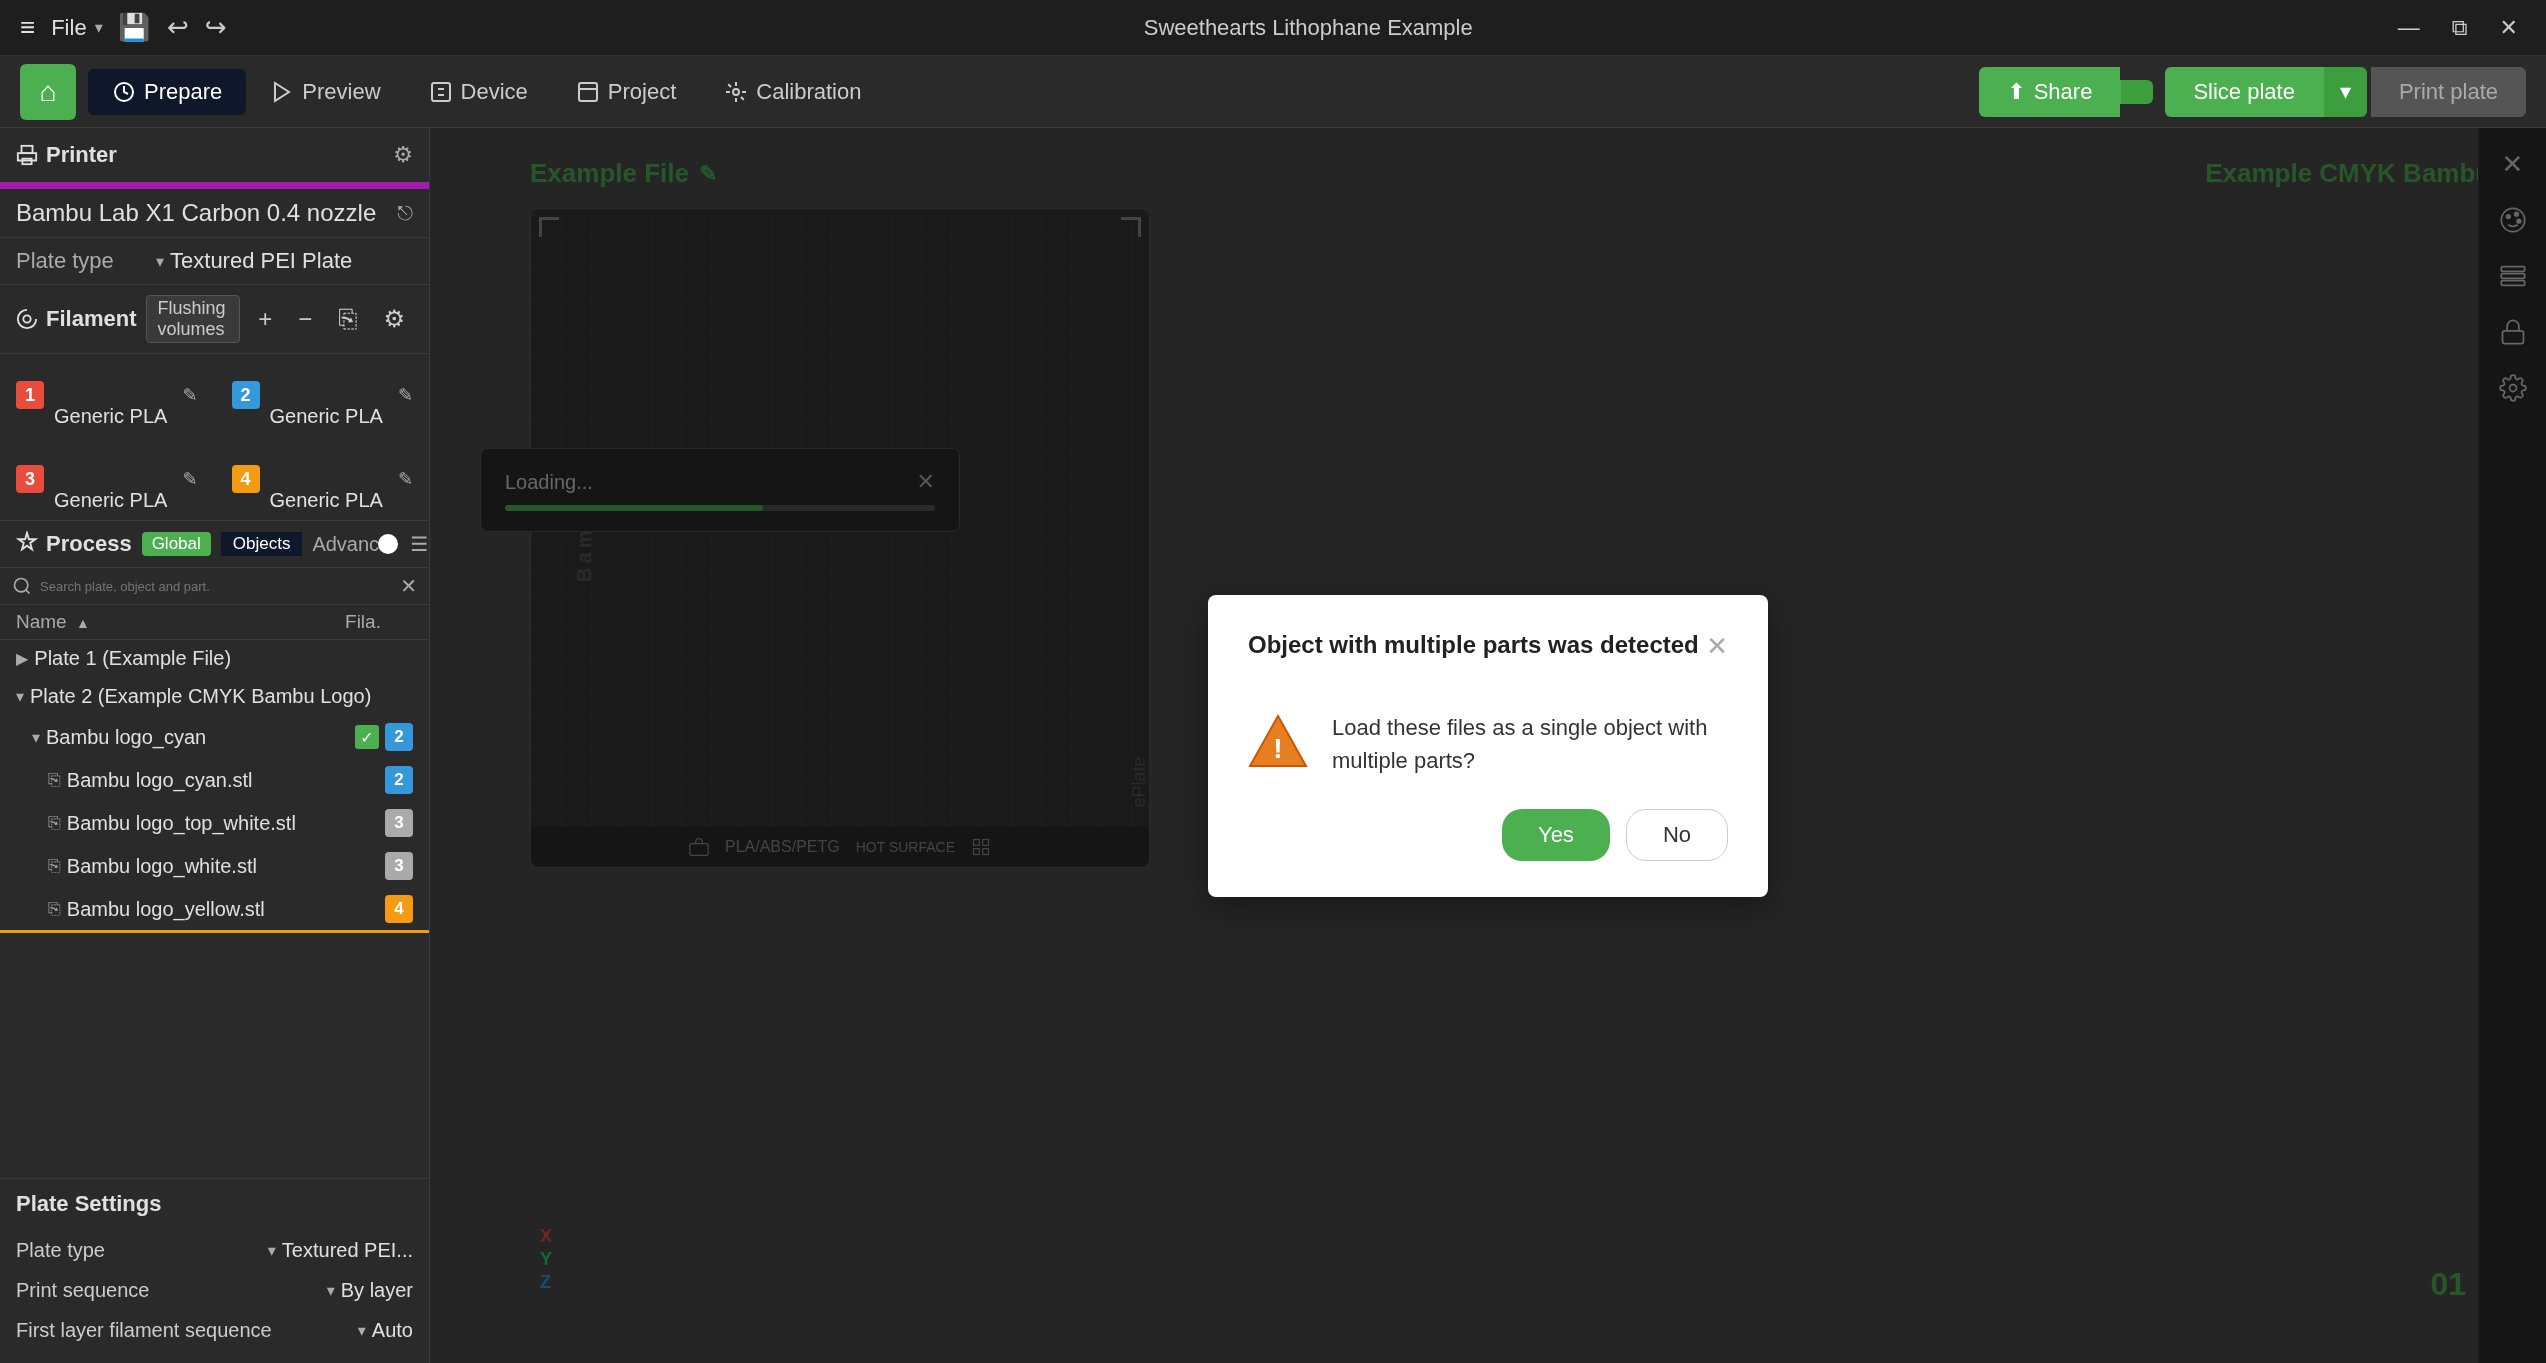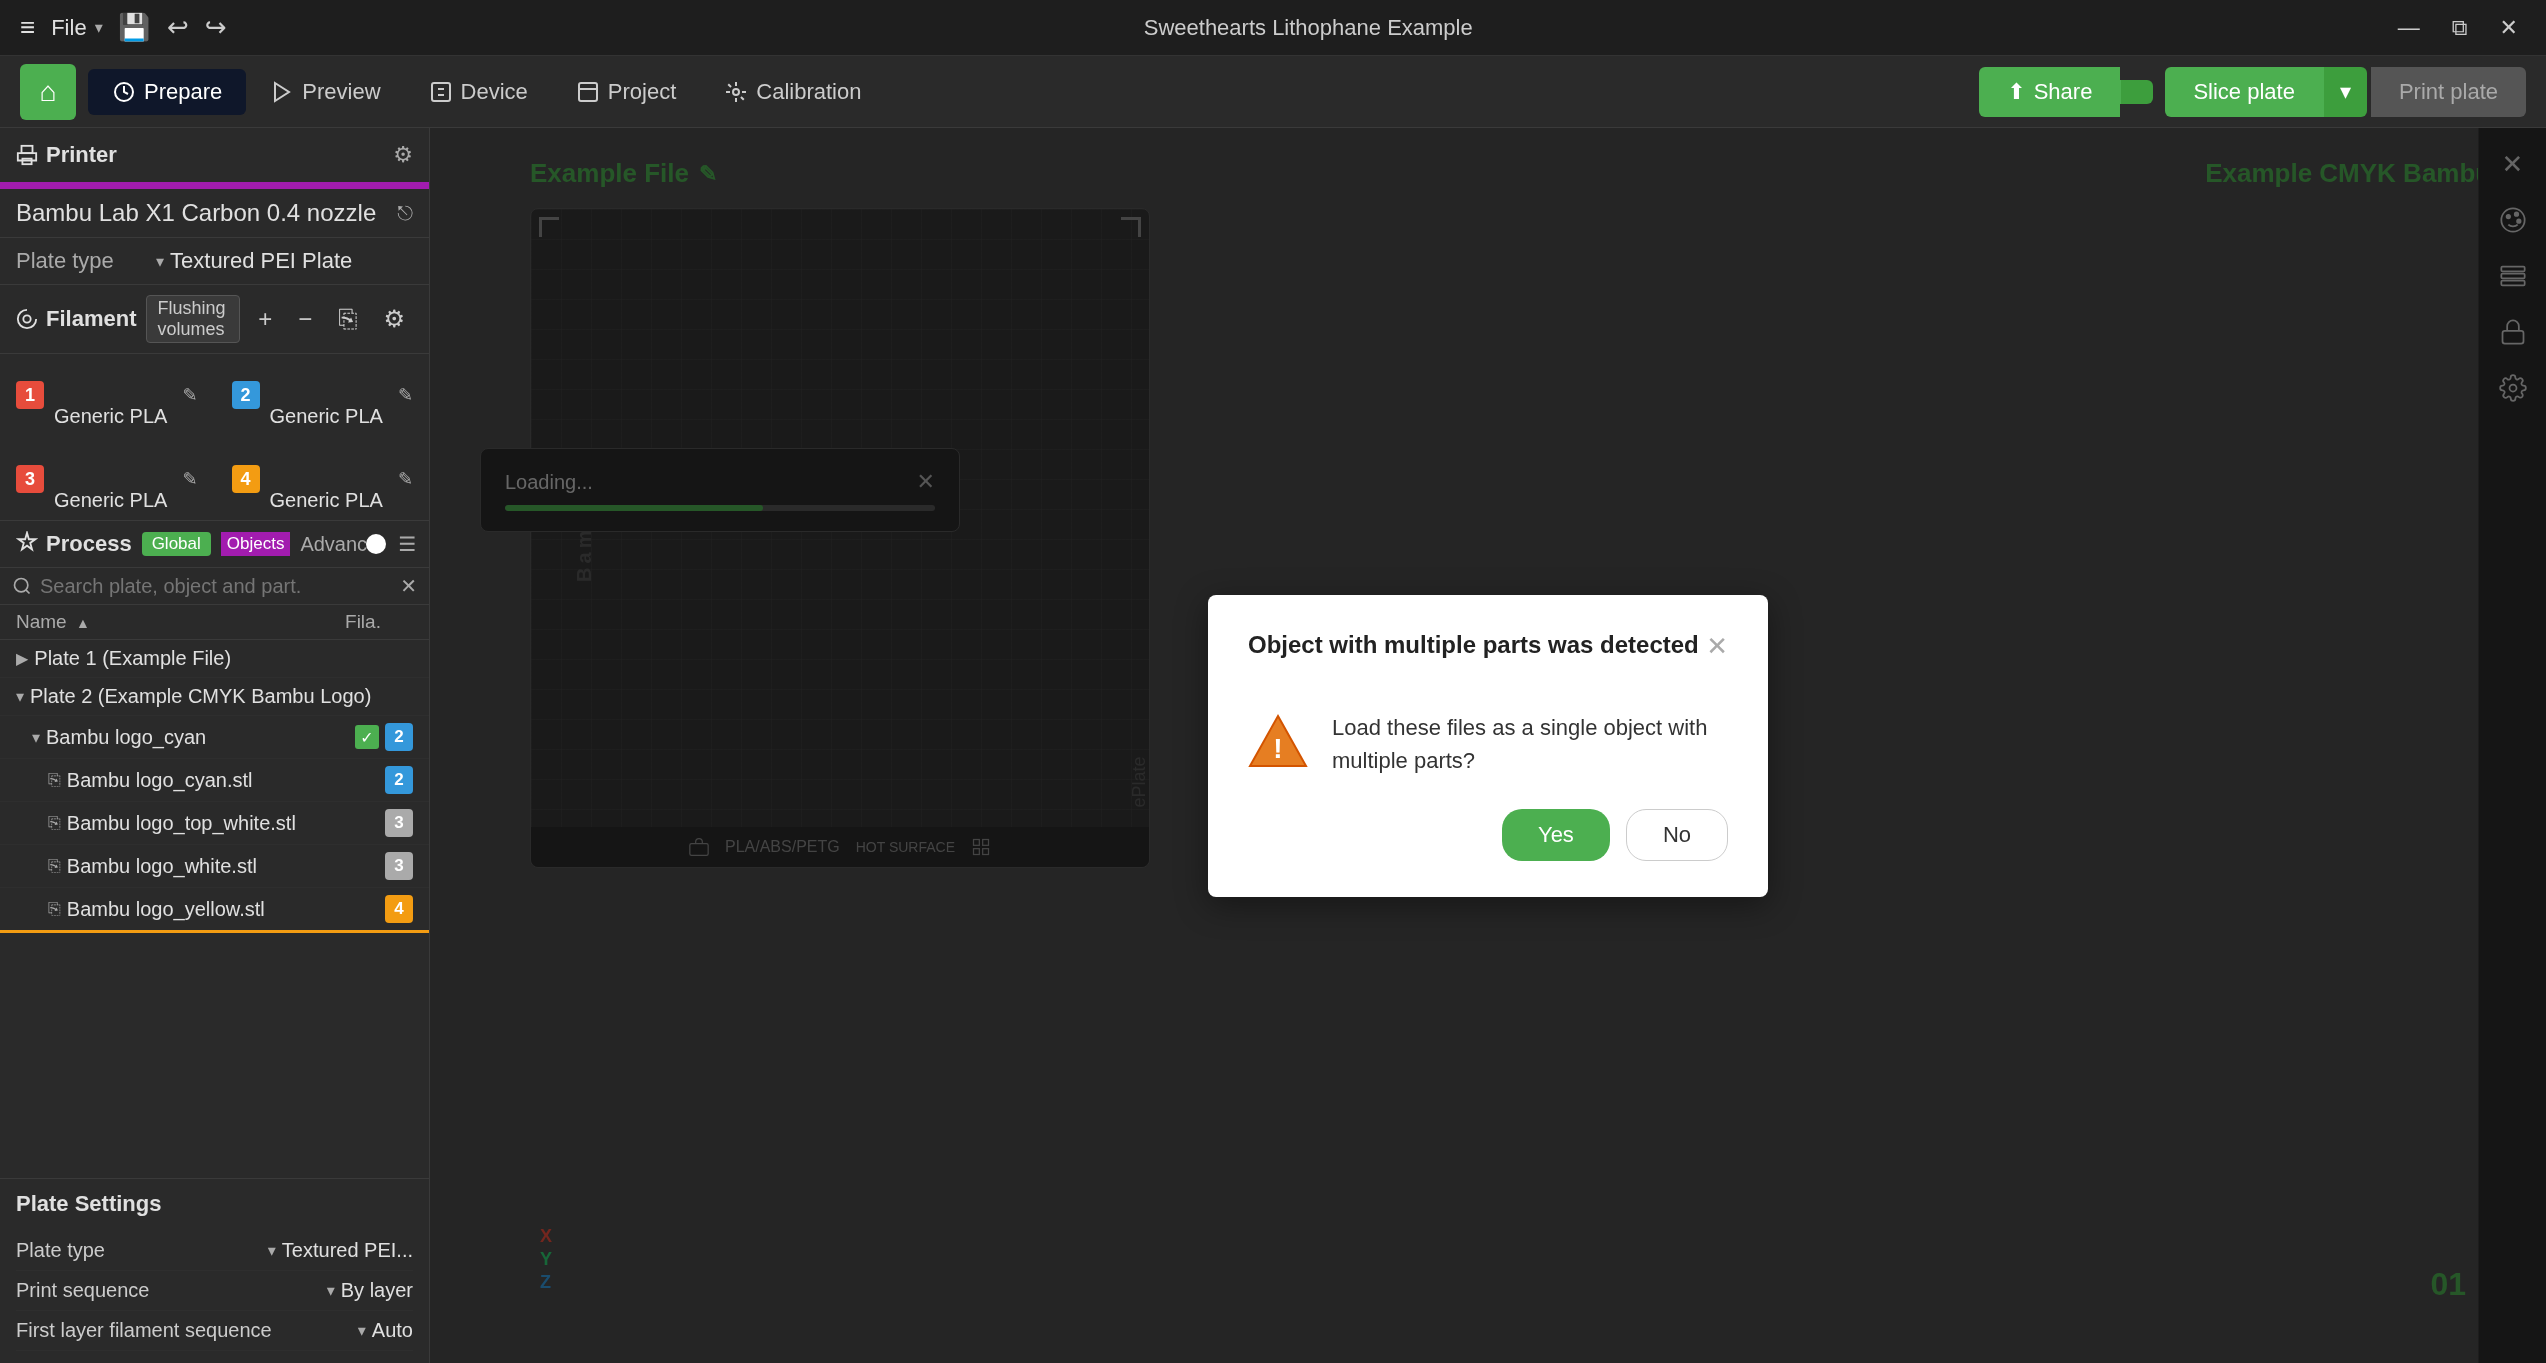--- a/index.html
+++ b/index.html
@@ -49,28 +49,28 @@
     .filament-grid { display: grid; grid-template-columns: 1fr 1fr; gap: 2px; border-bottom: 1px solid #3a3a3a; }
     .filament-item { display: flex; align-items: center; padding: 8px 16px; gap: 10px; }
     .filament-num { width: 28px; height: 28px; border-radius: 4px; display: flex; align-items: center; justify-content: center; font-size: 18px; font-weight: bold; color: white; }
     .filament-name { font-size: 20px; flex: 1; margin-top: 43px; }
     .filament-edit { background: none; border: none; color: #aaa; font-size: 18px; cursor: pointer; }
 
     
     .process-header { display: flex; align-items: center; padding: 10px 16px; border-bottom: 1px solid #3a3a3a; gap: 10px; }
     .process-title { font-size: 22px; font-weight: 600; display: flex; align-items: flex-start; gap: 8px; }
     .tag-global { background: #4caf50; color: white; border-radius: 4px; padding: 2px 10px; font-size: 17px; }
-    .tag-objects { background: #a21caf; color: white; border-radius: 0; padding: 2px 6px; font-size: 17px; }
+    .tag-objects { background: #0f172a; color: white; border-radius: 0; padding: 2px 12px; font-size: 17px; }
     .advance-label { font-size: 20px; color: #aaa; margin-left: auto; }
     .toggle { width: 44px; height: 24px; background: #4caf50; border-radius: 12px; cursor: pointer; position: relative; }
     .toggle::after { content: ''; position: absolute; width: 20px; height: 20px; background: white; border-radius: 50%; top: 2px; right: 2px; }
     .list-view-btn { background: none; border: none; color: #aaa; font-size: 20px; cursor: pointer; }
 
     .search-bar { display: flex; align-items: center; padding: 6px 12px; border-bottom: 1px solid #3a3a3a; gap: 8px; }
-    .search-input { background: none; border: none; color: #84cc16; font-size: 20px; flex: 1; outline: none; }
+    .search-input { background: none; border: none; color: #84cc16; font-size: 13px; flex: 1; outline: none; }
     .search-clear { background: none; border: none; color: #aaa; font-size: 20px; cursor: pointer; }
 
     .tree-header { display: flex; align-items: center; padding: 6px 16px; border-bottom: 1px solid #3a3a3a; font-size: 19px; color: #aaa; }
     .tree-header .col-name { flex: 1; }
     .tree-header .col-fila { width: 60px; text-align: center; }
     .tree-header .sort-arrow { font-size: 14px; margin-left: 4px; }
 
     .tree-list { flex: 1; overflow-y: auto; }
     .tree-item { display: flex; align-items: center; padding: 7px 16px; cursor: pointer; font-size: 20px; border-bottom: 1px solid #2e2e2e; }
     .tree-item.level1 { padding-left: 16px; }

